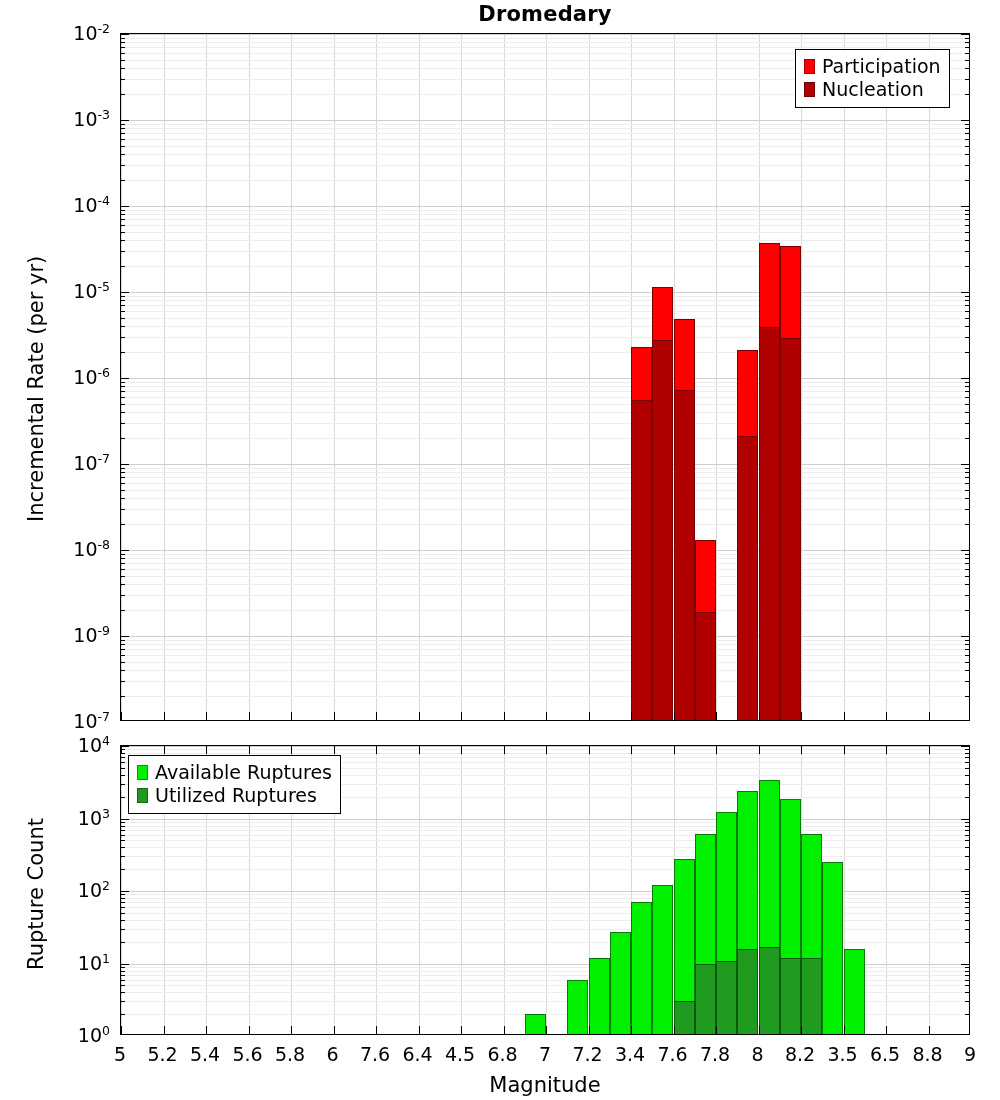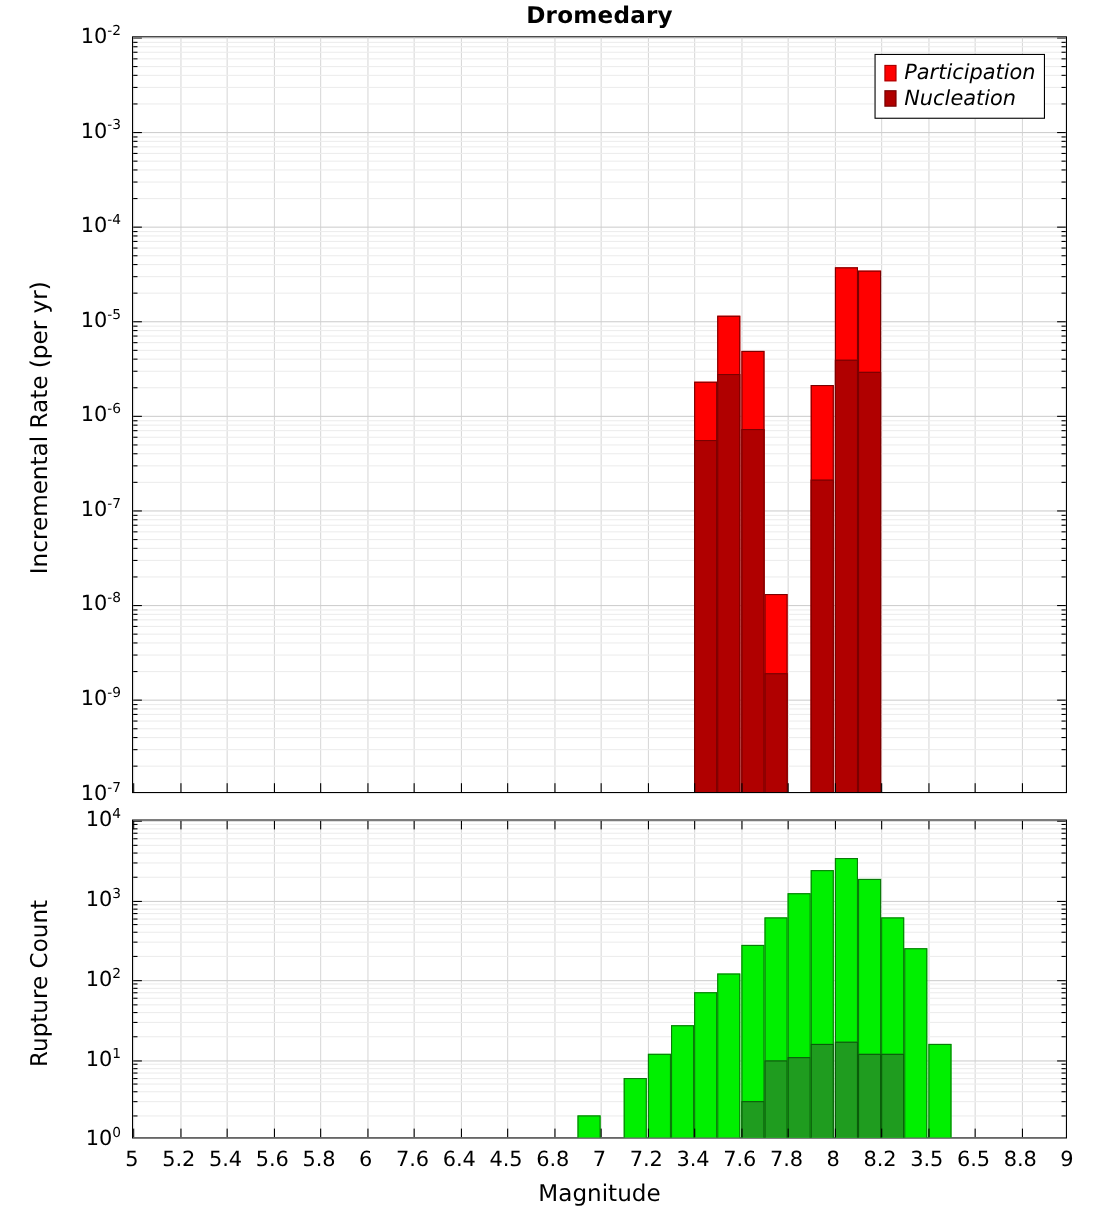--- a/index.html
+++ b/index.html
@@ -167,21 +167,20 @@
     white-space: nowrap;
   }
 
   
   .legend {
     position: absolute;
     box-sizing: border-box;
     background: #ffffff;
     border: 1px solid #000000;
     padding: 5px 8px 6px 8px;
-    font-style: italic;
   }
   .legend-row {
     display: flex;
     align-items: center;
     height: 23px;
     white-space: nowrap;
   }
   .legend-swatch {
     width: 11px;
     height: 15px;
@@ -717,14 +716,24 @@
     <div class="legend-row">
       <span class="legend-swatch" id="sw-participation" style="background: rgb(255, 0, 0);"></span>
       <span class="legend-label">Participation</span>
     </div>
     <div class="legend-row">
       <span class="legend-swatch" id="sw-nucleation" style="background: rgb(176, 0, 0);"></span>
       <span class="legend-label">Nucleation</span>
     </div>
   </div>
 
+  <div class="legend" id="legend-bottom" style="left:128px; top:755px;">
+    <div class="legend-row">
+      <span class="legend-swatch" id="sw-available" style="background: rgb(0, 240, 0);"></span>
+      <span class="legend-label">Available Ruptures</span>
+    </div>
+    <div class="legend-row">
+      <span class="legend-swatch" id="sw-utilized" style="background: rgb(31, 156, 31);"></span>
+      <span class="legend-label">Utilized Ruptures</span>
+    </div>
+  </div>
 
 </div>
 
 </body></html>

